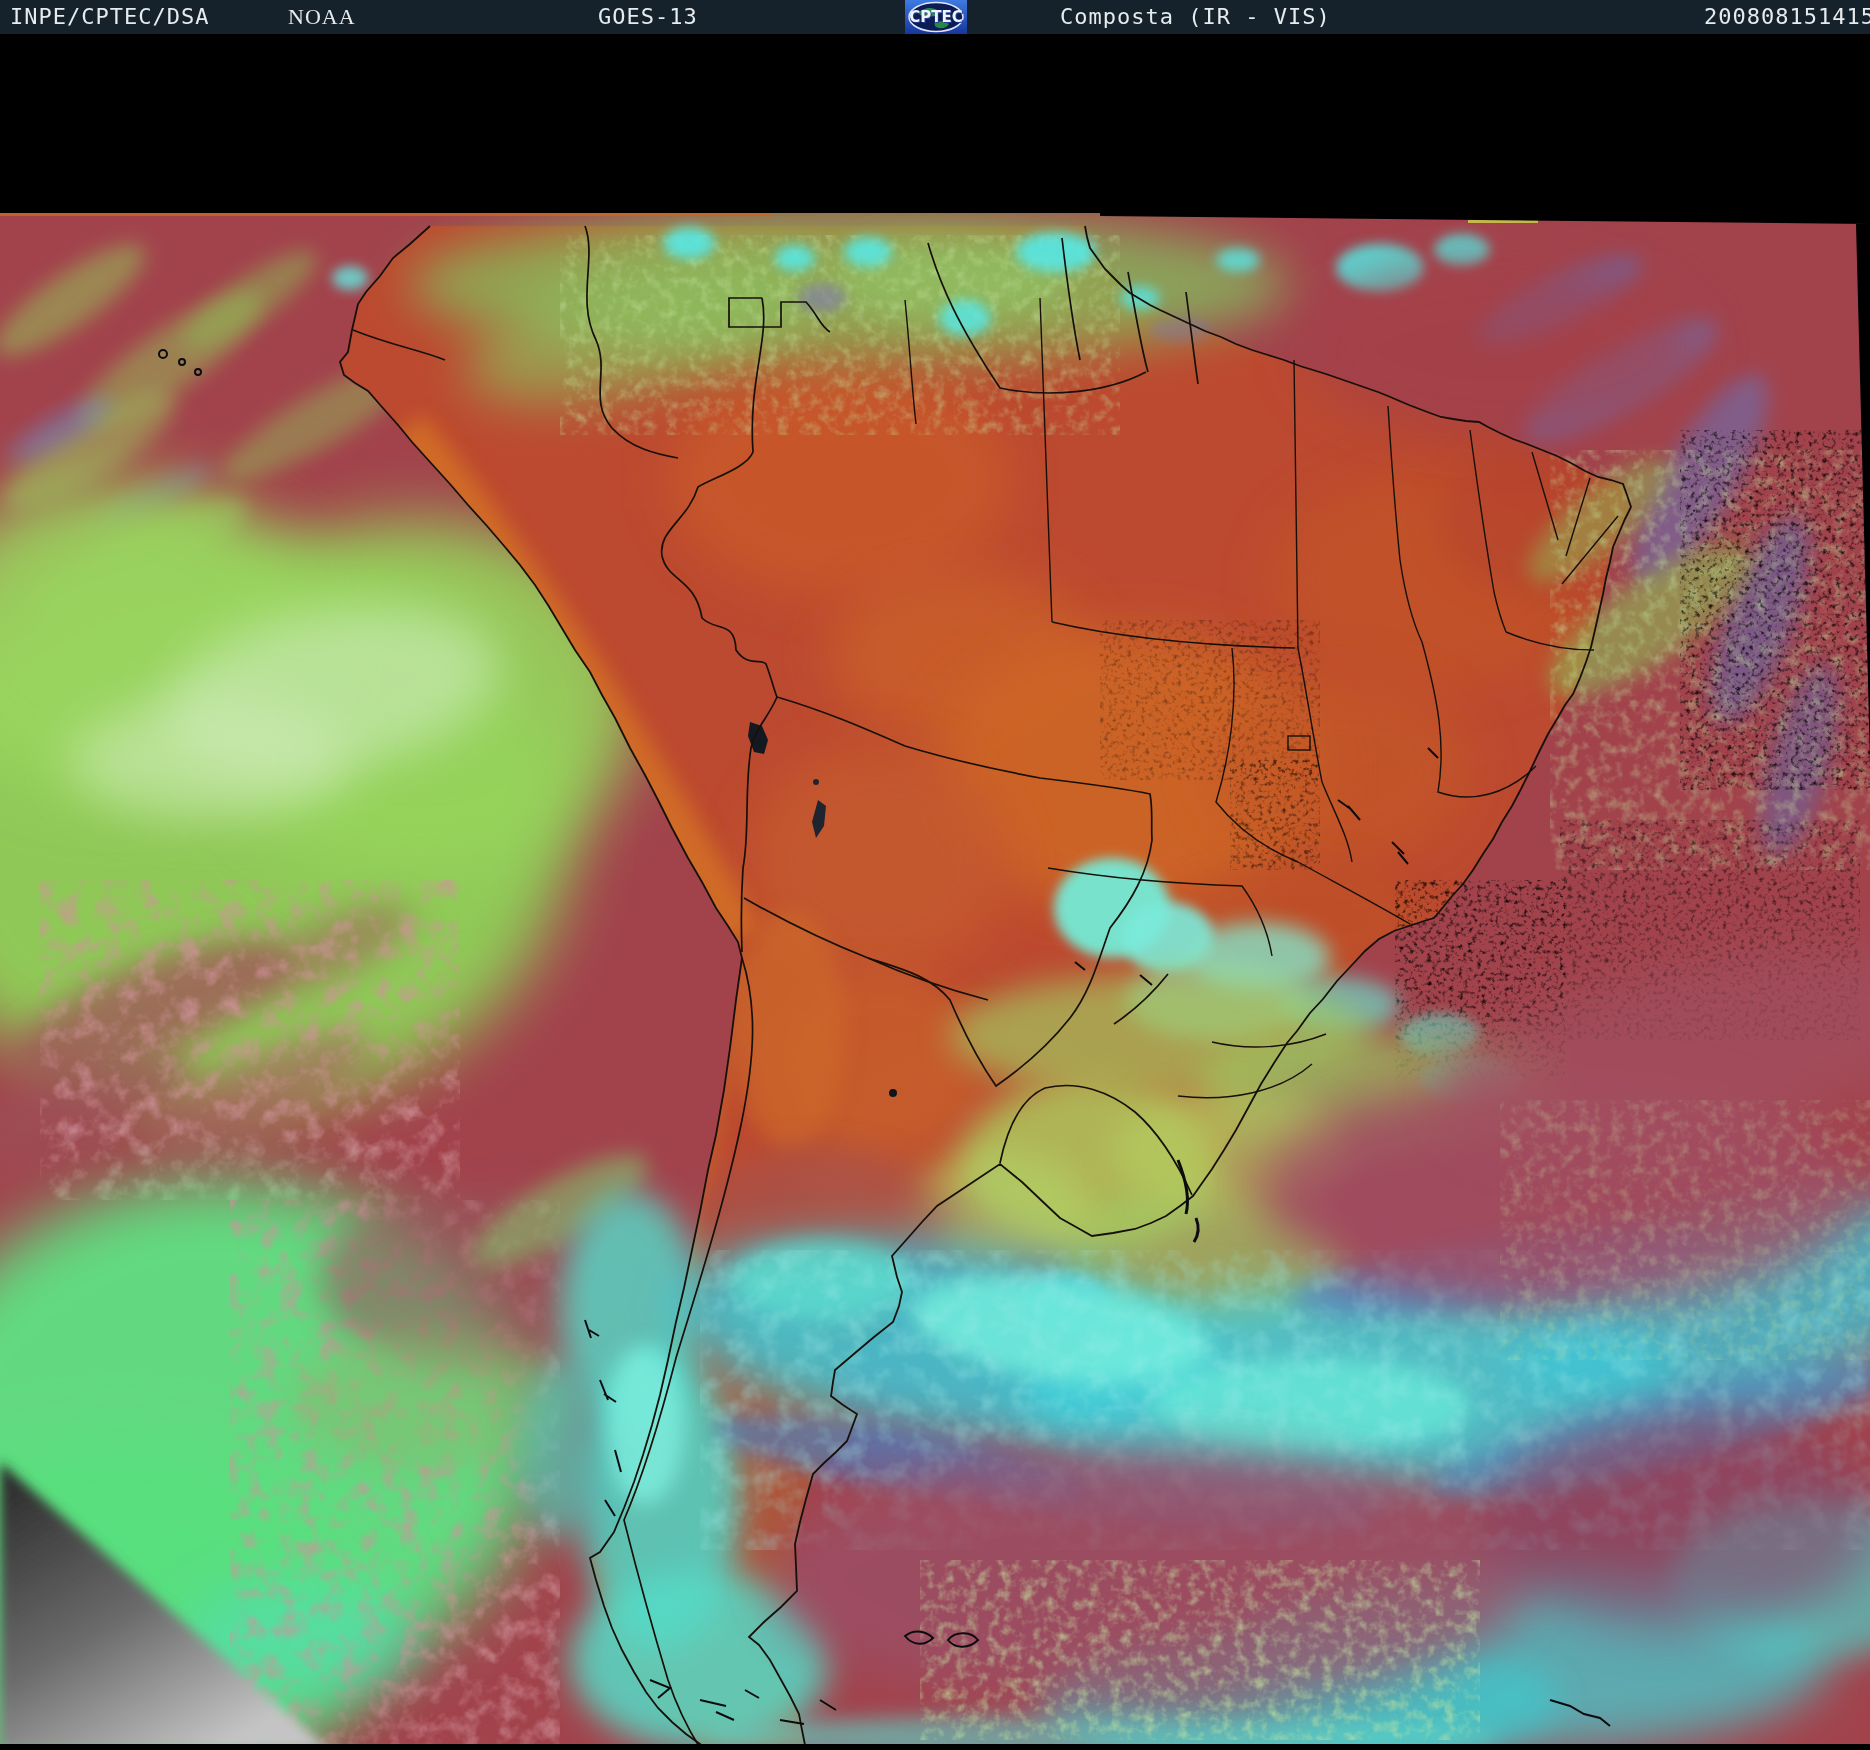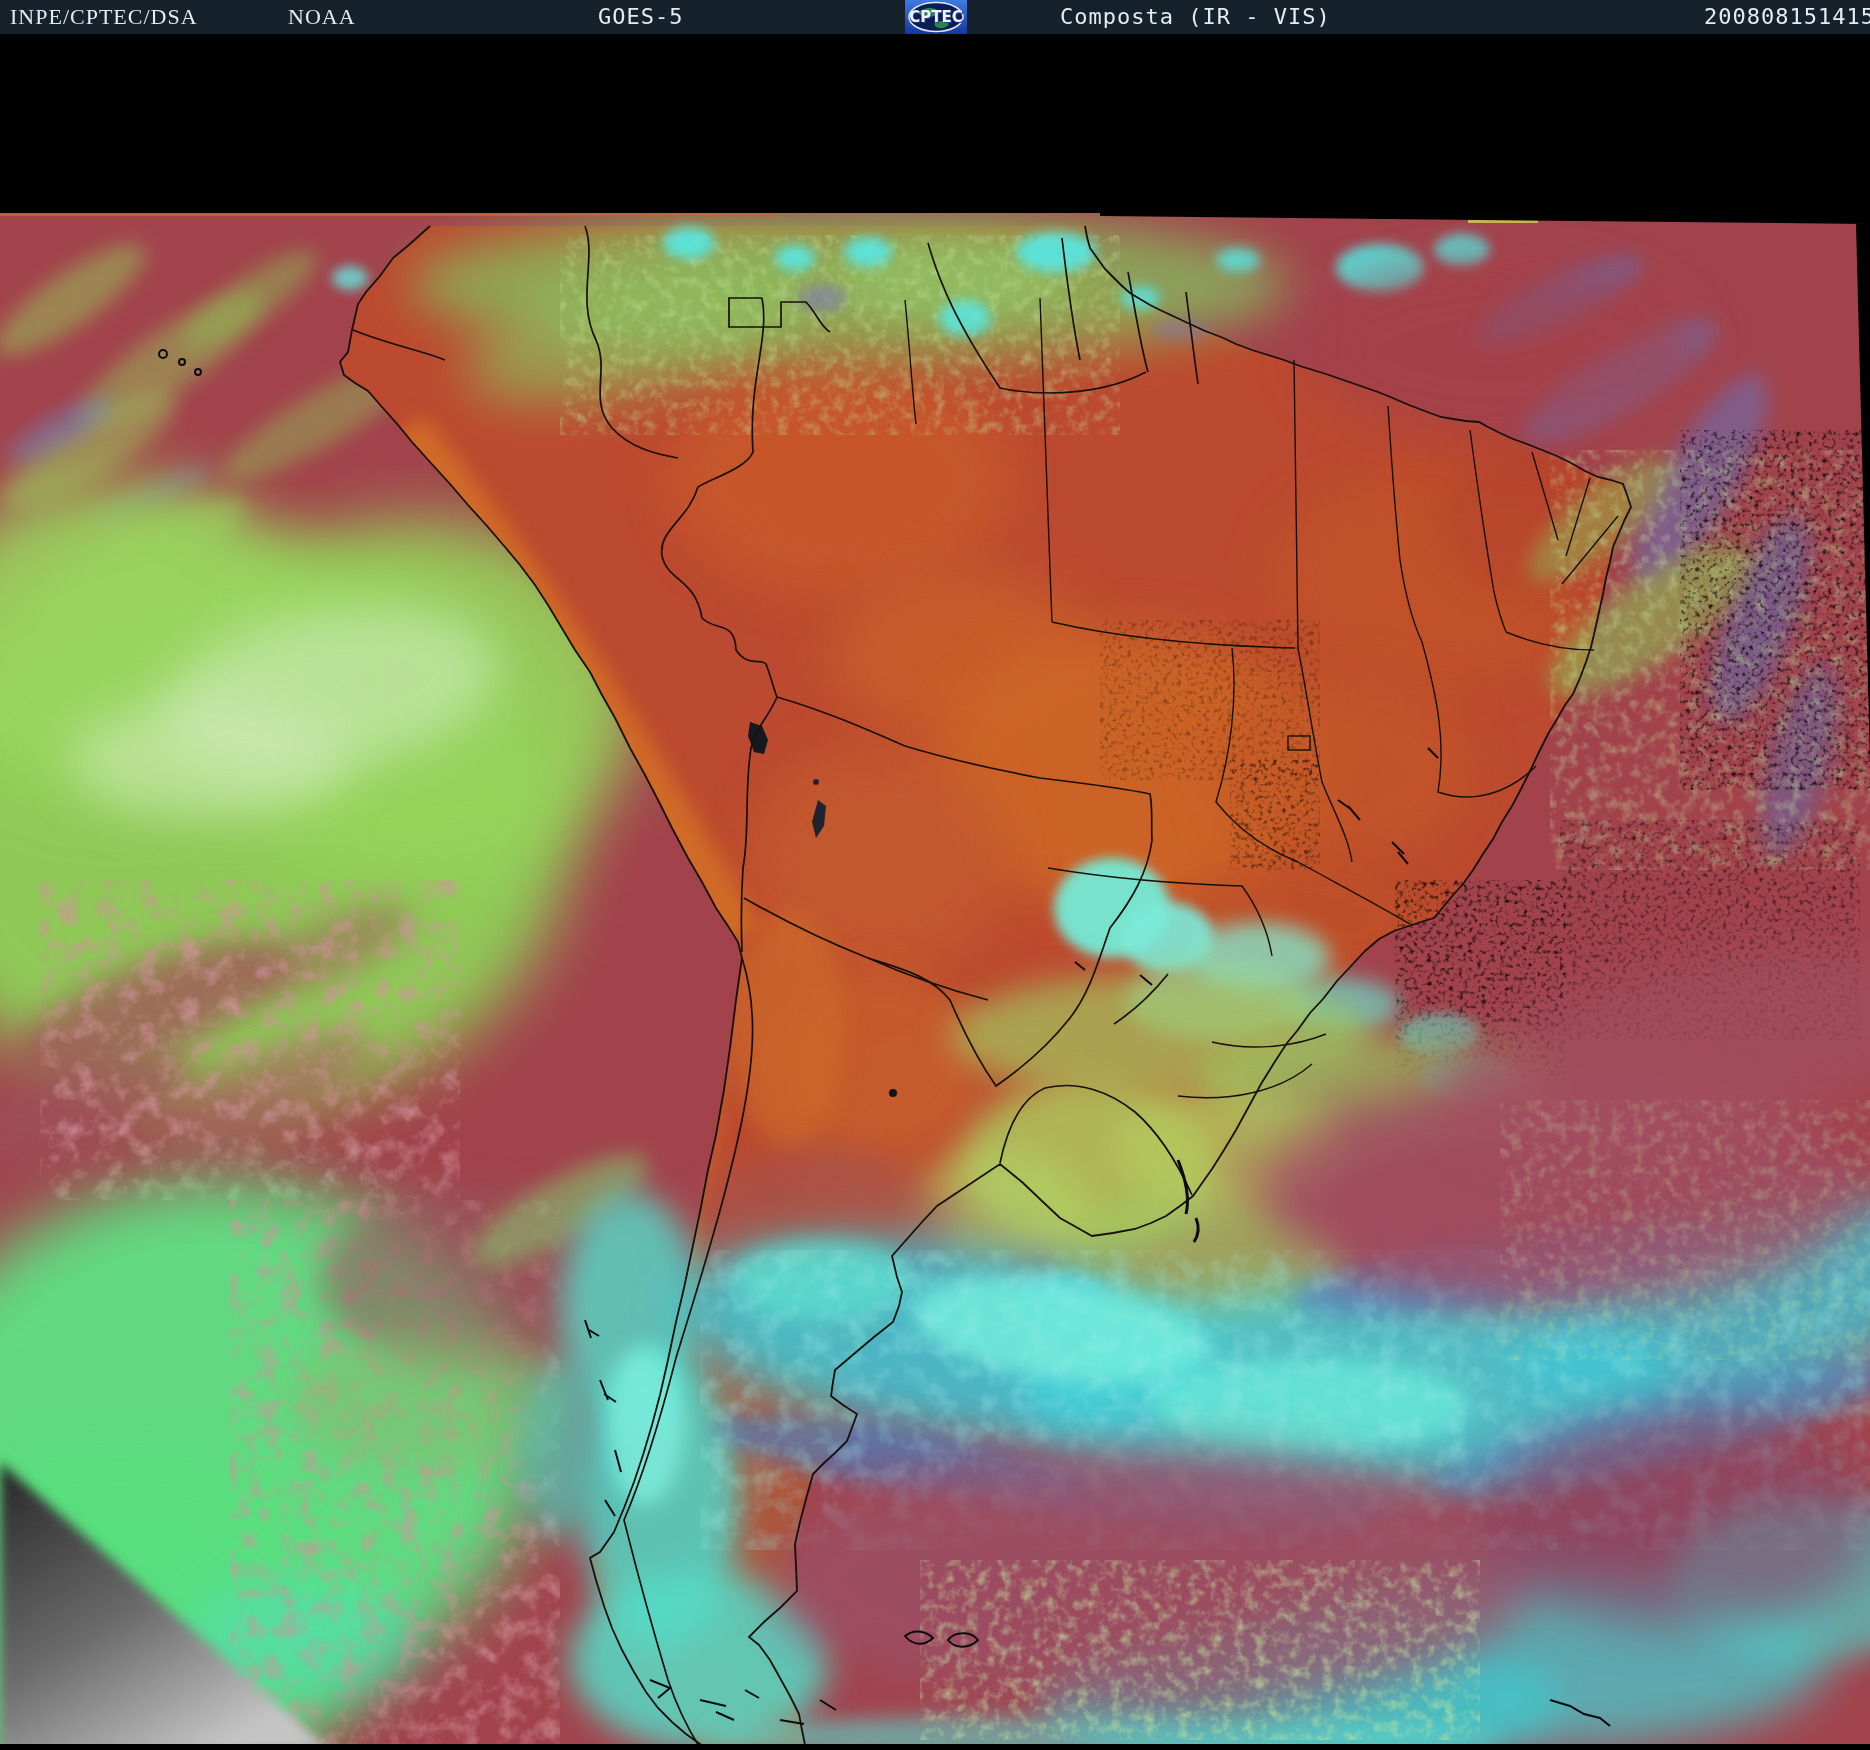--- a/index.html
+++ b/index.html
@@ -1,21 +1,21 @@
 <!DOCTYPE html>
 <html><head>
 <meta charset="utf-8">
 <style>
   html,body{margin:0;padding:0;background:#000;}
   .stage{position:relative;width:1870px;height:1750px;background:#000;overflow:hidden;
          font-family:"DejaVu Sans Mono",monospace;}
   .titlebar{position:absolute;left:0;top:0;width:1870px;height:34px;background:#15222b;
             border-bottom:2px solid #000;color:#e6ebee;font-size:22px;z-index:5;}
   .titlebar span{position:absolute;top:4px;white-space:pre;letter-spacing:1px;}
-  .t-source{left:10px;font-family:Liberation Serif, serif;}
+  .t-source{left:10px;}
   .t-agency{left:288px;font-family:Liberation Serif, serif;}
   .t-sat{left:598px;}
   .t-product{left:1060px;}
   .t-time{left:1704px;}
   .logo{position:absolute;left:905px;top:0;width:62px;height:34px;}
   .mapwrap{position:absolute;left:0;top:0;width:1870px;height:1750px;z-index:1;}
 </style>
 </head>
 <body>
 
@@ -296,21 +296,21 @@
     </g>
 
     <rect x="0" y="0" width="1870" height="213" fill="#000"></rect>
     <rect x="0" y="1744" width="1870" height="6" fill="#000"></rect>
   </svg>
   </div>
 
   <div class="titlebar">
     <span class="t-source">INPE/CPTEC/DSA</span>
     <span class="t-agency">NOAA</span>
-    <span class="t-sat">GOES-5</span>
+    <span class="t-sat">GOES-13</span>
     <span class="t-product">Composta (IR - VIS)</span>
     <span class="t-time">200808151415</span>
     <svg class="logo" viewBox="0 0 62 34">
       <rect x="0" y="0" width="62" height="34" fill="url(#gLogoHdr)"></rect>
       <defs>
         <linearGradient id="gLogoHdr" x1="0" y1="0" x2="0" y2="1">
           <stop offset="0" stop-color="#3f7ae0"></stop>
             <stop offset="1" stop-color="#16379c"></stop>
         </linearGradient>
       </defs>

